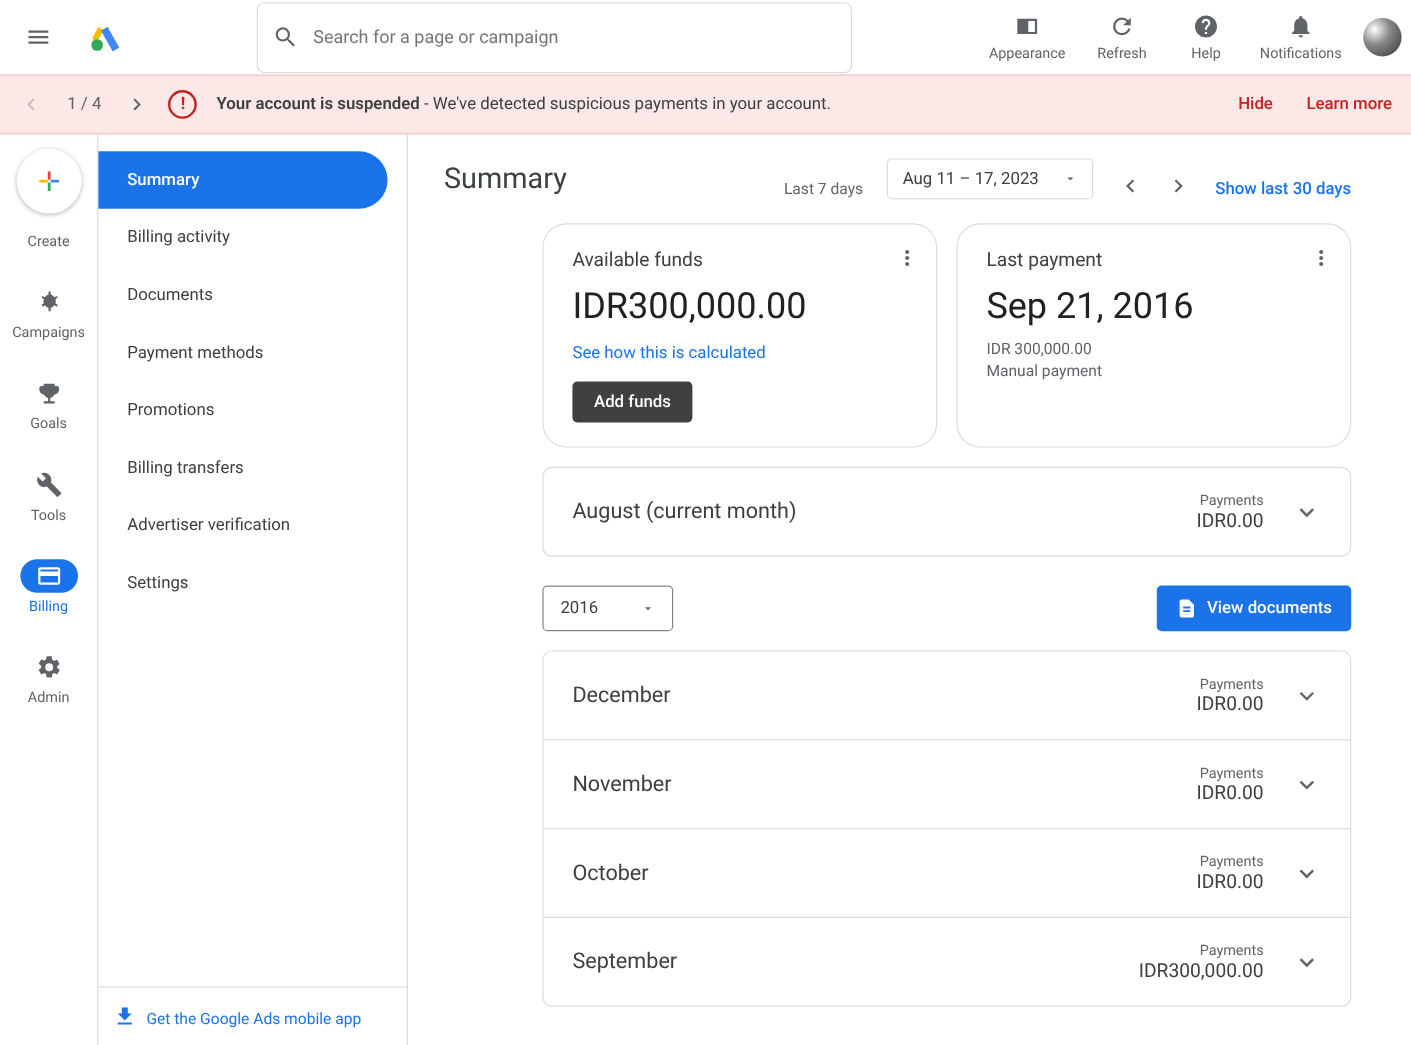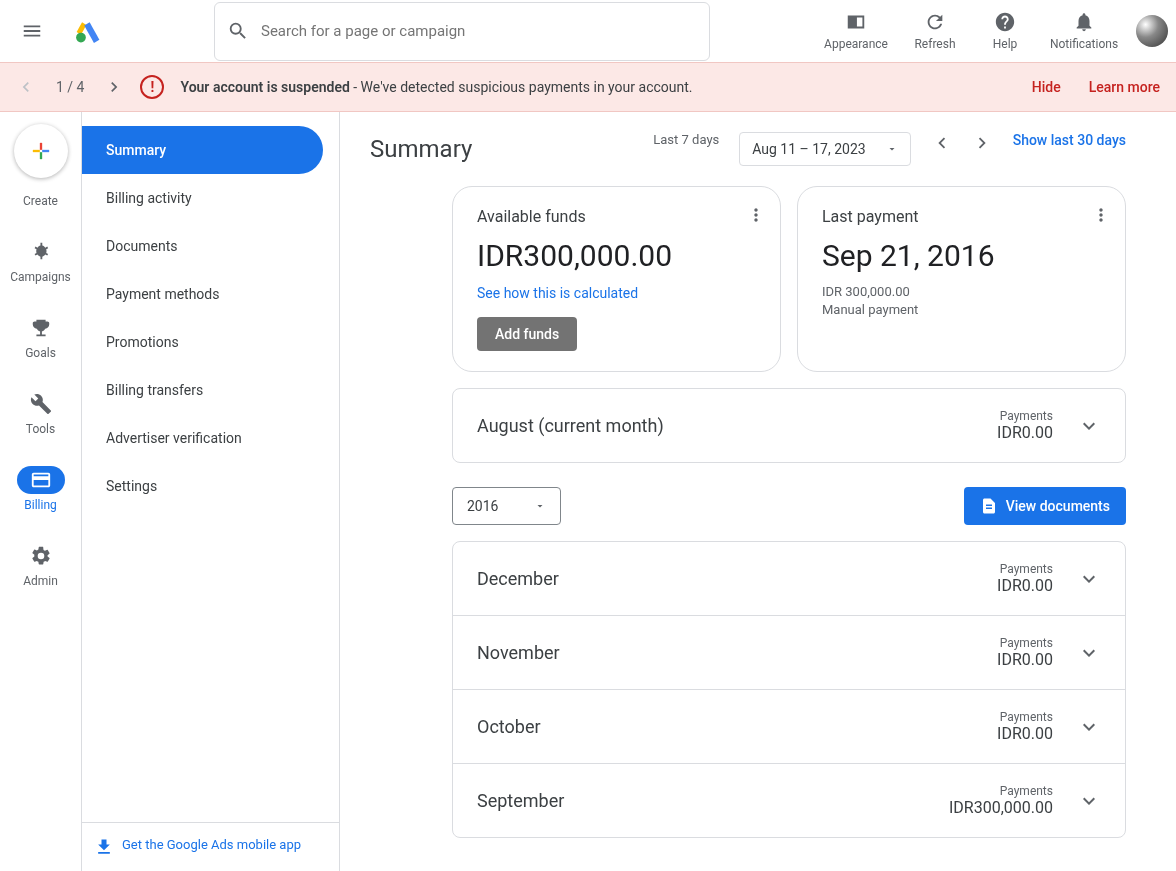--- a/index.html
+++ b/index.html
@@ -26,37 +26,37 @@
 .body-wrap{display:flex;height:calc(871px - 62px - 50px);}
 .rail{width:82px;border-right:1px solid #dadce0;display:flex;flex-direction:column;align-items:center;padding-top:12px;gap:2px;}
 .create-btn{width:54px;height:54px;border-radius:50%;background:#fff;box-shadow:0 1px 4px rgba(0,0,0,0.3);display:flex;align-items:center;justify-content:center;cursor:pointer;}
 .rail-item{display:flex;flex-direction:column;align-items:center;gap:4px;width:100%;padding:14px 0;cursor:pointer;color:#5f6368;font-size:12px;}
 .rail-item.active .rail-icon{background:#1a73e8;color:#fff;}
 .rail-item.active{color:#1a73e8;}
 .rail-icon{width:48px;height:28px;border-radius:14px;display:flex;align-items:center;justify-content:center;}
 .sidenav{width:258px;border-right:1px solid #dadce0;padding-top:14px;display:flex;flex-direction:column;position:relative;}
 .side-item{height:48px;display:flex;align-items:center;padding:0 24px;font-size:14px;color:#3c4043;cursor:pointer;}
 .side-item.active{background:#1a73e8;color:#fff;border-radius:0 24px 24px 0;font-weight:500;margin-right:16px;}
-.side-bottom{position:absolute;bottom:0;left:0;right:0;border-top:1px solid #dadce0;padding:14px 12px;display:flex;align-items:flex-start;gap:8px;color:#1a73e8;font-size:13px;}
+.side-bottom{position:absolute;bottom:0;left:0;right:0;border-top:1px solid #dadce0;padding:14px 12px;display:flex;align-items:flex-end;gap:8px;color:#1a73e8;font-size:13px;}
 .main{flex:1;padding:20px 50px 0 30px;overflow-y:auto;}
 .main-head{display:flex;align-items:center;margin-bottom:20px;}
 .page-title{font-size:24px;color:#3c4043;font-weight:400;}
-.head-right{margin-left:auto;display:flex;align-items:flex-start;gap:20px;}
+.head-right{margin-left:auto;display:flex;align-items:flex-end;gap:20px;}
 .last7{font-size:13px;color:#5f6368;}
 .date-sel{border:1px solid #dadce0;border-radius:4px;padding:8px 12px;display:flex;align-items:center;gap:20px;cursor:pointer;font-size:14px;}
 .nav-arrows{display:flex;gap:18px;color:#5f6368;}
 .show30{color:#1a73e8;font-size:14px;font-weight:500;cursor:pointer;}
 .cards-row{display:flex;gap:16px;margin-left:82px;margin-bottom:16px;}
 .card{flex:1;border:1px solid #dadce0;border-radius:20px;padding:20px 24px;position:relative;min-height:186px;}
 .card-menu{position:absolute;top:18px;right:14px;cursor:pointer;color:#5f6368;}
 .card-label{font-size:16px;color:#3c4043;margin-bottom:12px;}
 .card-big{font-size:30px;font-weight:400;color:#202124;margin-bottom:10px;}
 .card-sub{font-size:13px;color:#5f6368;line-height:1.4;}
 .link-text{color:#1a73e8;font-size:14px;cursor:pointer;display:inline-block;margin-bottom:16px;}
-.btn-primary{background:#737373;color:#fff;border:none;border-radius:4px;padding:9px 18px;font-size:14px;font-weight:500;cursor:pointer;}
+.btn-primary{background:#404040;color:#fff;border:none;border-radius:4px;padding:9px 18px;font-size:14px;font-weight:500;cursor:pointer;}
 .month-card{margin-left:82px;border:1px solid #dadce0;border-radius:8px;}
 .month-row{display:flex;align-items:center;padding:20px 24px;cursor:pointer;}
 .month-row + .month-row{border-top:1px solid #dadce0;}
 .month-name{font-size:18px;color:#3c4043;}
 .month-right{margin-left:auto;display:flex;align-items:center;gap:24px;text-align:right;}
 .month-vals{display:flex;flex-direction:column;align-items:flex-end;}
 .pay-label{font-size:12px;color:#5f6368;}
 .pay-amt{font-size:16px;color:#3c4043;}
 .controls-row{margin-left:82px;display:flex;align-items:center;margin:24px 0 16px 82px;}
 .year-sel{border:1px solid #80868b;border-radius:4px;padding:10px 14px;display:flex;align-items:center;gap:36px;cursor:pointer;font-size:14px;color:#3c4043;}

